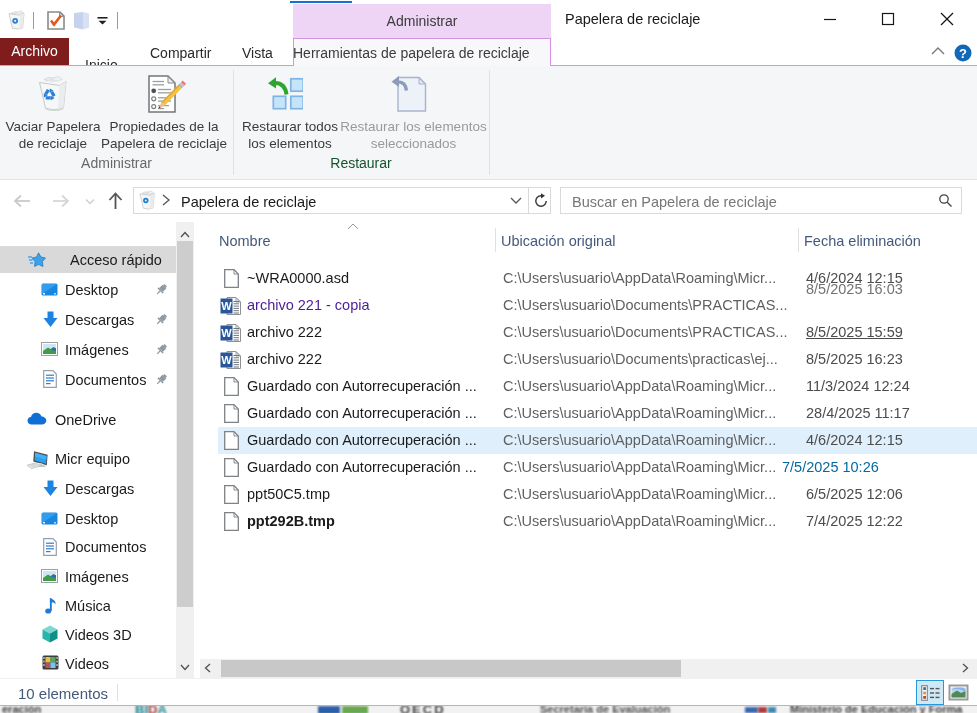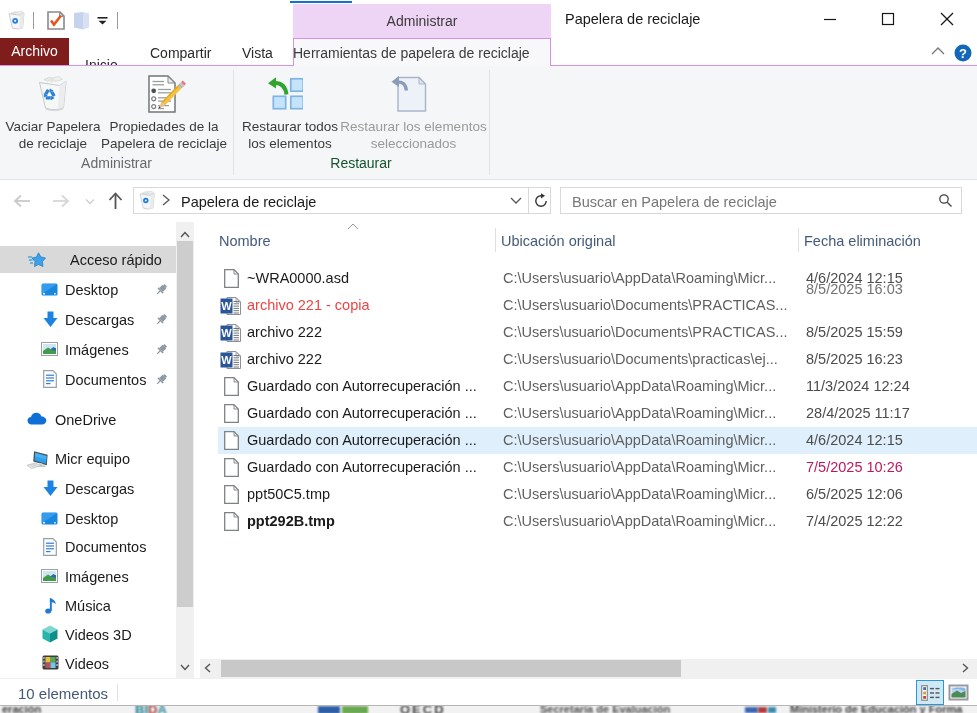--- a/index.html
+++ b/index.html
@@ -370,40 +370,40 @@
           <line x1="13.5" y1="5.5" x2="19" y2="5.5"></line>
           <line x1="13.5" y1="7.8" x2="19" y2="7.8"></line>
           <line x1="13.5" y1="10.1" x2="19" y2="10.1"></line>
           <line x1="13.5" y1="12.4" x2="19" y2="12.4"></line>
           <line x1="13.5" y1="14.7" x2="19" y2="14.7"></line>
           <line x1="13.5" y1="17" x2="19" y2="17"></line>
         </g>
         <rect x="0.5" y="2.5" width="12" height="15" fill="#2a5699"></rect>
         <text x="6.5" y="14" font-family="Liberation Sans" font-size="11" font-weight="bold" fill="#fff" text-anchor="middle">W</text>
       </svg>
-  <div class="abs txt" style="left:47px;top:32px;font-size:14.5px;color:#ef4444;">archivo 221 - copia</div>
+  <div class="abs txt" style="left:47px;top:32px;font-size:14.5px;color:#4c1d95;">archivo 221 - copia</div>
   <div class="abs txt" style="left:303px;top:32px;font-size:14.5px;color:#5f5f5f;">C:\Users\usuario\Documents\PRACTICAS...</div>
   <div class="abs txt" style="left:606px;top:16px;font-size:14.5px;color:#737373;">8/5/2025 16:03</div>
   <svg class="abs" style="left:20px;top:58px;" width="21" height="20" viewBox="0 0 21 20">
         <path d="M7 1.5 L16 1.5 L20.5 6 L20.5 18.5 L7 18.5 Z" fill="#fff" stroke="#8d9196" stroke-width="1"></path>
         <path d="M16 1.8 L16 6 L20.2 6 Z" fill="#ececec" stroke="#8d9196" stroke-width="0.8"></path>
         <g stroke="#6f7478" stroke-width="1">
           <line x1="13.5" y1="5.5" x2="19" y2="5.5"></line>
           <line x1="13.5" y1="7.8" x2="19" y2="7.8"></line>
           <line x1="13.5" y1="10.1" x2="19" y2="10.1"></line>
           <line x1="13.5" y1="12.4" x2="19" y2="12.4"></line>
           <line x1="13.5" y1="14.7" x2="19" y2="14.7"></line>
           <line x1="13.5" y1="17" x2="19" y2="17"></line>
         </g>
         <rect x="0.5" y="2.5" width="12" height="15" fill="#2a5699"></rect>
         <text x="6.5" y="14" font-family="Liberation Sans" font-size="11" font-weight="bold" fill="#fff" text-anchor="middle">W</text>
       </svg>
   <div class="abs txt" style="left:47px;top:59px;font-size:14.5px;color:#1b1b1b;">archivo 222</div>
   <div class="abs txt" style="left:303px;top:59px;font-size:14.5px;color:#5f5f5f;">C:\Users\usuario\Documents\PRACTICAS...</div>
-  <div class="abs txt" style="left:606px;top:59px;font-size:14.5px;color:#4c4c4c;">8/5/2025 15:59</div>
+  <div class="abs txt" style="left:606px;top:59px;font-size:14.5px;color:#4c4c4c;text-decoration:underline;">8/5/2025 15:59</div>
   <svg class="abs" style="left:20px;top:85px;" width="21" height="20" viewBox="0 0 21 20">
         <path d="M7 1.5 L16 1.5 L20.5 6 L20.5 18.5 L7 18.5 Z" fill="#fff" stroke="#8d9196" stroke-width="1"></path>
         <path d="M16 1.8 L16 6 L20.2 6 Z" fill="#ececec" stroke="#8d9196" stroke-width="0.8"></path>
         <g stroke="#6f7478" stroke-width="1">
           <line x1="13.5" y1="5.5" x2="19" y2="5.5"></line>
           <line x1="13.5" y1="7.8" x2="19" y2="7.8"></line>
           <line x1="13.5" y1="10.1" x2="19" y2="10.1"></line>
           <line x1="13.5" y1="12.4" x2="19" y2="12.4"></line>
           <line x1="13.5" y1="14.7" x2="19" y2="14.7"></line>
           <line x1="13.5" y1="17" x2="19" y2="17"></line>
@@ -435,21 +435,21 @@
       </svg>
   <div class="abs txt" style="left:47px;top:167px;font-size:14.5px;color:#1b1b1b;">Guardado con Autorrecuperación ...</div>
   <div class="abs txt" style="left:303px;top:167px;font-size:14.5px;color:#5f5f5f;">C:\Users\usuario\AppData\Roaming\Micr...</div>
   <div class="abs txt" style="left:606px;top:167px;font-size:14.5px;color:#4c4c4c;">4/6/2024 12:15</div>
   <svg class="abs" style="left:24px;top:193px;" width="15" height="19" viewBox="0 0 15 19">
         <path d="M0.7 0.7 L10 0.7 L14.3 5 L14.3 18.3 L0.7 18.3 Z" fill="#fff" stroke="#7e8284" stroke-width="1.3"></path>
         <path d="M10 1 L10 5 L14 5 Z" fill="#f4f4f4" stroke="#7e8284" stroke-width="0.9"></path>
       </svg>
   <div class="abs txt" style="left:47px;top:194px;font-size:14.5px;color:#1b1b1b;">Guardado con Autorrecuperación ...</div>
   <div class="abs txt" style="left:303px;top:194px;font-size:14.5px;color:#5f5f5f;">C:\Users\usuario\AppData\Roaming\Micr...</div>
-  <div class="abs txt" style="left:606px;top:194px;font-size:14.5px;color:#be185d;">7/5/2025 10:26</div>
+  <div class="abs txt" style="left:582px;top:194px;font-size:14.5px;color:#0369a1;">7/5/2025 10:26</div>
   <svg class="abs" style="left:24px;top:220px;" width="15" height="19" viewBox="0 0 15 19">
         <path d="M0.7 0.7 L10 0.7 L14.3 5 L14.3 18.3 L0.7 18.3 Z" fill="#fff" stroke="#7e8284" stroke-width="1.3"></path>
         <path d="M10 1 L10 5 L14 5 Z" fill="#f4f4f4" stroke="#7e8284" stroke-width="0.9"></path>
       </svg>
   <div class="abs txt" style="left:47px;top:221px;font-size:14.5px;color:#1b1b1b;">ppt50C5.tmp</div>
   <div class="abs txt" style="left:303px;top:221px;font-size:14.5px;color:#5f5f5f;">C:\Users\usuario\AppData\Roaming\Micr...</div>
   <div class="abs txt" style="left:606px;top:221px;font-size:14.5px;color:#4c4c4c;">6/5/2025 12:06</div>
   <svg class="abs" style="left:24px;top:247px;" width="15" height="19" viewBox="0 0 15 19">
         <path d="M0.7 0.7 L10 0.7 L14.3 5 L14.3 18.3 L0.7 18.3 Z" fill="#fff" stroke="#7e8284" stroke-width="1.3"></path>
         <path d="M10 1 L10 5 L14 5 Z" fill="#f4f4f4" stroke="#7e8284" stroke-width="0.9"></path>

